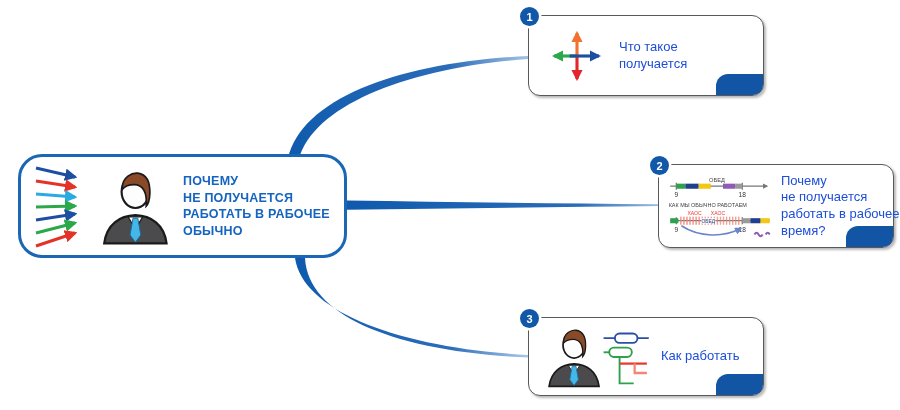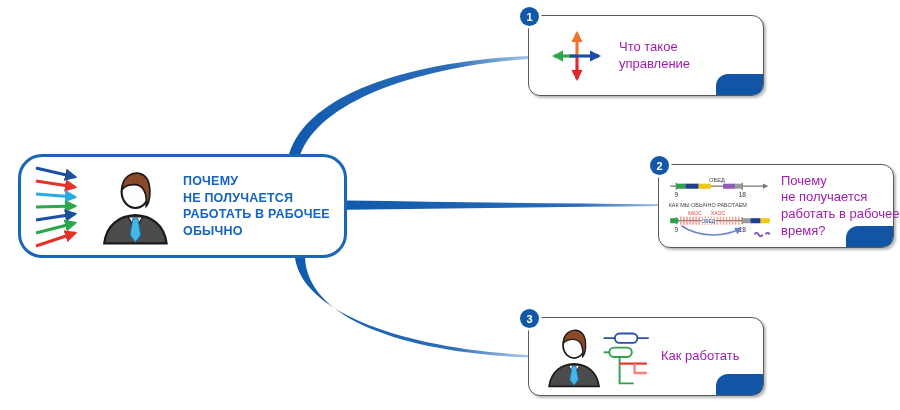--- a/index.html
+++ b/index.html
@@ -32,21 +32,21 @@
     position:absolute;left:-9px;top:-9px;width:19px;height:19px;border-radius:50%;
     background:#1258a8;color:#fff;font-size:11px;font-weight:bold;
     display:flex;align-items:center;justify-content:center;
     box-shadow:0 0 0 2.5px #fff;z-index:3;
   }
   .corner-tab{
     position:absolute;right:0;bottom:0;width:47px;height:21px;
     background:#1255a5;border-radius:12px 0 10px 0;
   }
   .topic-text{
-    flex:1;min-width:0;color:#a21caf;font-size:13px;line-height:1.28;
+    flex:1;min-width:0;color:#1d4ed8;font-size:13px;line-height:1.28;
     white-space:nowrap;
   }
   .topic-icon{flex:0 0 auto;margin-right:8px;}
   .t2-icon{margin-right:4px;}
 </style>
 </head>
 <body>
 
 <div class="canvas">
 
@@ -133,21 +133,21 @@
       </defs>
       <g stroke-width="3.4" fill="none">
         <line x1="36" y1="35" x2="36" y2="11" stroke="#f2712e" marker-end="url(#aO)"></line>
         <line x1="36" y1="37" x2="36" y2="61" stroke="#e3262c" marker-end="url(#aR2)"></line>
         <line x1="35" y1="36" x2="11" y2="36" stroke="#2ba84a" marker-end="url(#aG2)"></line>
         <line x1="28" y1="36" x2="60" y2="36" stroke="#1d4fa1" marker-end="url(#aB2)"></line>
       </g>
     </svg>
     <div class="topic-text">
       <div>Что такое</div>
-      <div>управление</div>
+      <div>получается</div>
     </div>
     <div class="corner-tab"></div>
   </div>
 
   <div class="topic-box topic-2">
     <div class="topic-badge">2</div>
     <svg class="topic-icon t2-icon" width="110" height="66" viewBox="0 0 108 65">
       <defs>
         <pattern id="hatchP" width="3" height="10" patternUnits="userSpaceOnUse">
           <line x1="1.5" y1="0" x2="1.5" y2="10" stroke="#f08070" stroke-width="1.1"></line>

